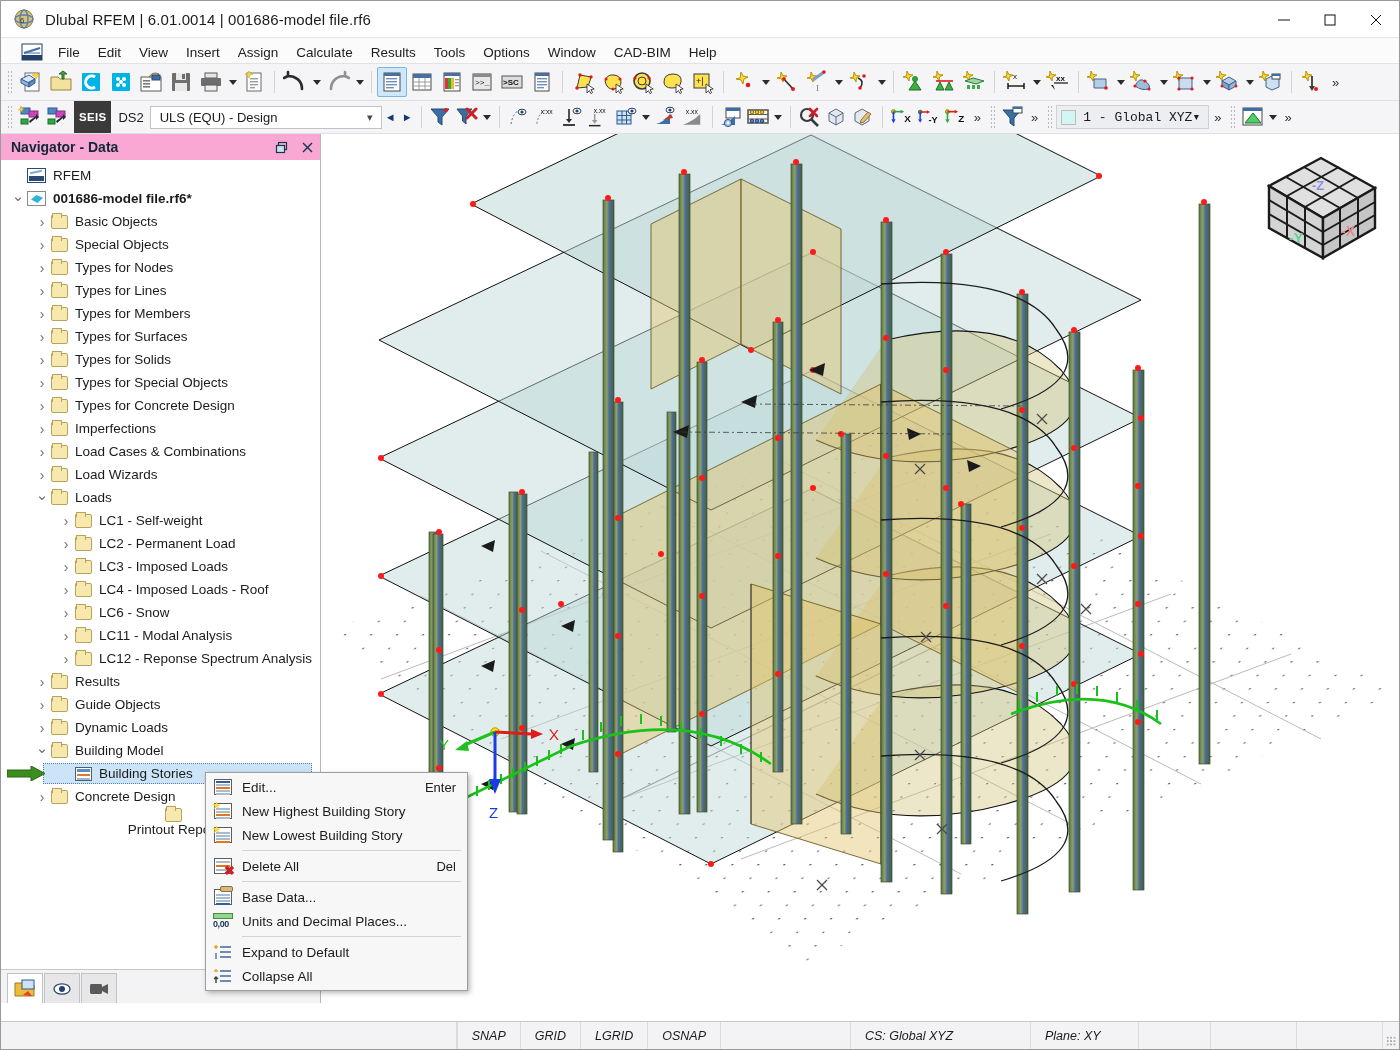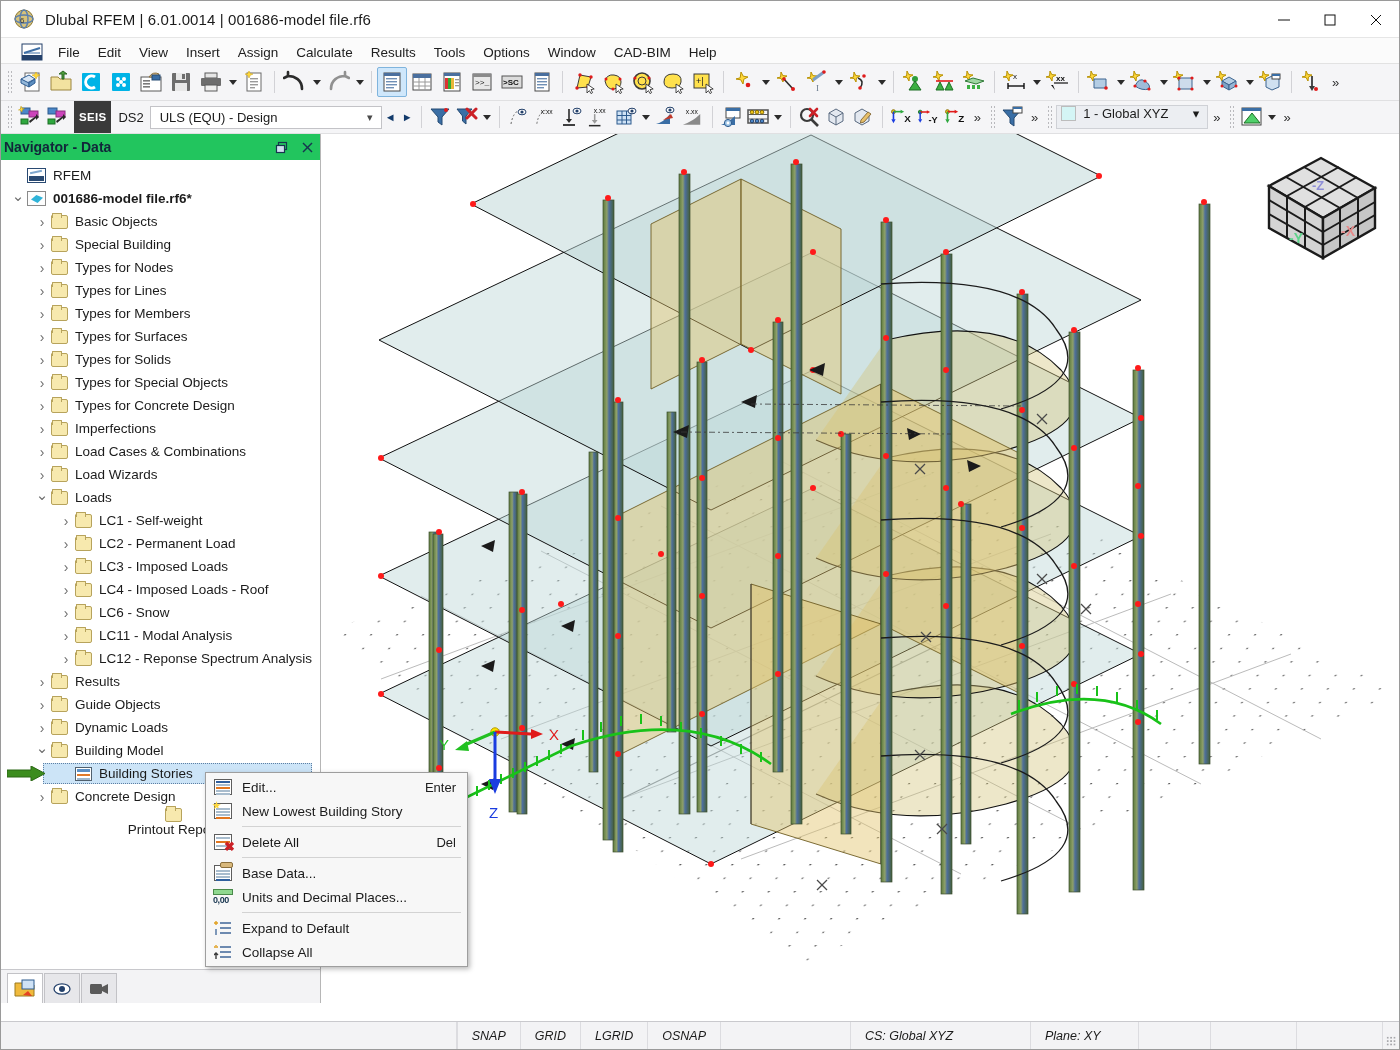--- a/index.html
+++ b/index.html
@@ -84,39 +84,39 @@
   .ds-label{ font-size:13px; margin:0 6px 0 7px; }
   .combo{
     height:23px; background:#fff; border:1px solid #c3c3c7;
     display:flex;align-items:center; min-width:232px; padding:0 2px 0 9px;
     font-size:13px; flex:0 0 auto;
   }
   .combo .val{ flex:1; white-space:nowrap; overflow:hidden;}
   .combo .dd{ width:18px;text-align:center;color:#4a4a4a;font-size:11px;}
   .navarrow{ width:17px;height:24px;display:flex;align-items:center;justify-content:center;color:#123a6b;font-size:11px;}
   .cs-combo{
-    height:24px;background:#eceef2;border:1px solid #cfd1d6;display:flex;
-    min-width:152px;padding:0 8px 0 4px;font-size:13px;flex:0 0 auto;
+    height:24px;background:#eceef2;border:1px solid #cfd1d6;display:flex;align-items:center;
+    min-width:152px;padding:0 8px 0 4px;font-size:13px;flex:0 0 auto;font-family:Liberation Mono, monospace;
   }
   .cs-swatch{ width:15px;height:15px;background:#d4f5f5;border:1px solid #bcbcbc;margin-right:7px;}
 
   
   #main{
     position:absolute; left:0; top:133px; right:0; bottom:46px;
     display:flex;
   }
 
   
   #navigator{
     width:320px; flex:0 0 320px; display:flex; flex-direction:column;
     background:#ffffff; border-right:1px solid #b6b6b6;
   }
   #nav-header{
-    height:26px; background:#22c55e; display:flex;align-items:center;
-    padding-left:3px; flex:0 0 auto;
+    height:26px; background:#f9a8d4; display:flex;align-items:center;
+    padding-left:10px; flex:0 0 auto;
   }
   #nav-header .nh-title{ font-weight:bold; font-size:14px; color:#12263a; flex:1;}
   #nav-header .nh-btn{ width:26px;height:24px;display:flex;align-items:center;justify-content:center;color:#17354f;}
   #nav-tree{
     flex:1; overflow:hidden; padding-top:4px; position:relative;
     background:#fff;
   }
   .trow{
     display:flex; align-items:center; height:23px; padding-left:8px;
     white-space:nowrap; position:relative;
@@ -919,21 +919,21 @@
           <span class="tlabel bold">001686-model file.rf6*</span>
         </div>
         <div class="trow" style="padding-left: 32px;">
           <span class="twist" style="font-size: 14px;">›</span>
           <span class="ficon folder"></span>
           <span class="tlabel">Basic Objects</span>
         </div>
         <div class="trow" style="padding-left: 32px;">
           <span class="twist" style="font-size: 14px;">›</span>
           <span class="ficon folder"></span>
-          <span class="tlabel">Special Building</span>
+          <span class="tlabel">Special Objects</span>
         </div>
         <div class="trow" style="padding-left: 32px;">
           <span class="twist" style="font-size: 14px;">›</span>
           <span class="ficon folder"></span>
           <span class="tlabel">Types for Nodes</span>
         </div>
         <div class="trow" style="padding-left: 32px;">
           <span class="twist" style="font-size: 14px;">›</span>
           <span class="ficon folder"></span>
           <span class="tlabel">Types for Lines</span>
@@ -1417,20 +1417,33 @@
       </span>
       <span class="lab">Edit...</span>
       <span class="acc">Enter</span>
     </div>
     <div class="ci">
       <span class="ico">
         <span class="mi">
           <span class="star"></span>
           <span class="bar" style="top:4px"></span>
           <span class="bar" style="top:7px"></span>
+          <span class="bar orange" style="top:10px"></span>
+          <span class="bar" style="top:13px"></span>
+        </span>
+      </span>
+      <span class="lab">New Highest Building Story</span>
+      <span class="acc"></span>
+    </div>
+    <div class="ci">
+      <span class="ico">
+        <span class="mi">
+          <span class="star"></span>
+          <span class="bar" style="top:4px"></span>
+          <span class="bar" style="top:7px"></span>
           <span class="bar" style="top:10px"></span>
           <span class="bar orange" style="top:13px"></span>
         </span>
       </span>
       <span class="lab">New Lowest Building Story</span>
       <span class="acc"></span>
     </div>
     <div class="csep"></div>
     <div class="ci">
       <span class="ico">

